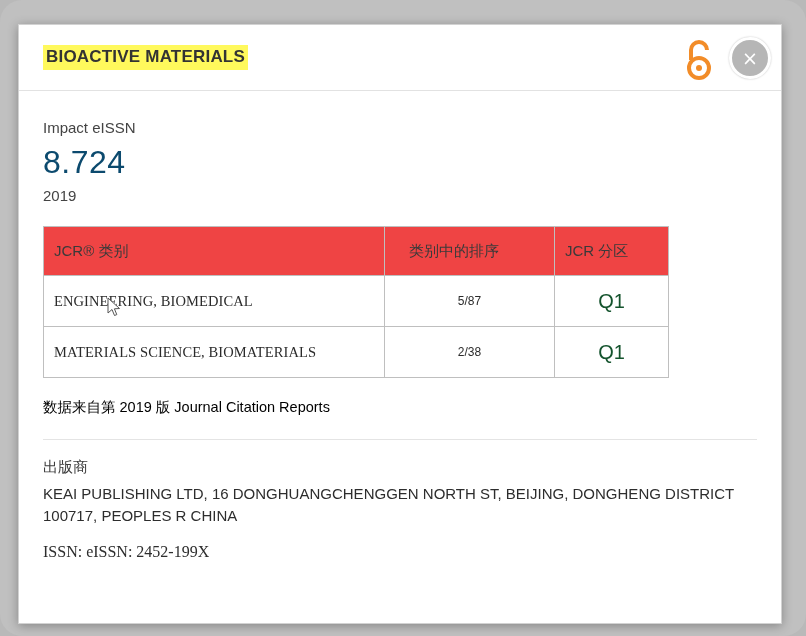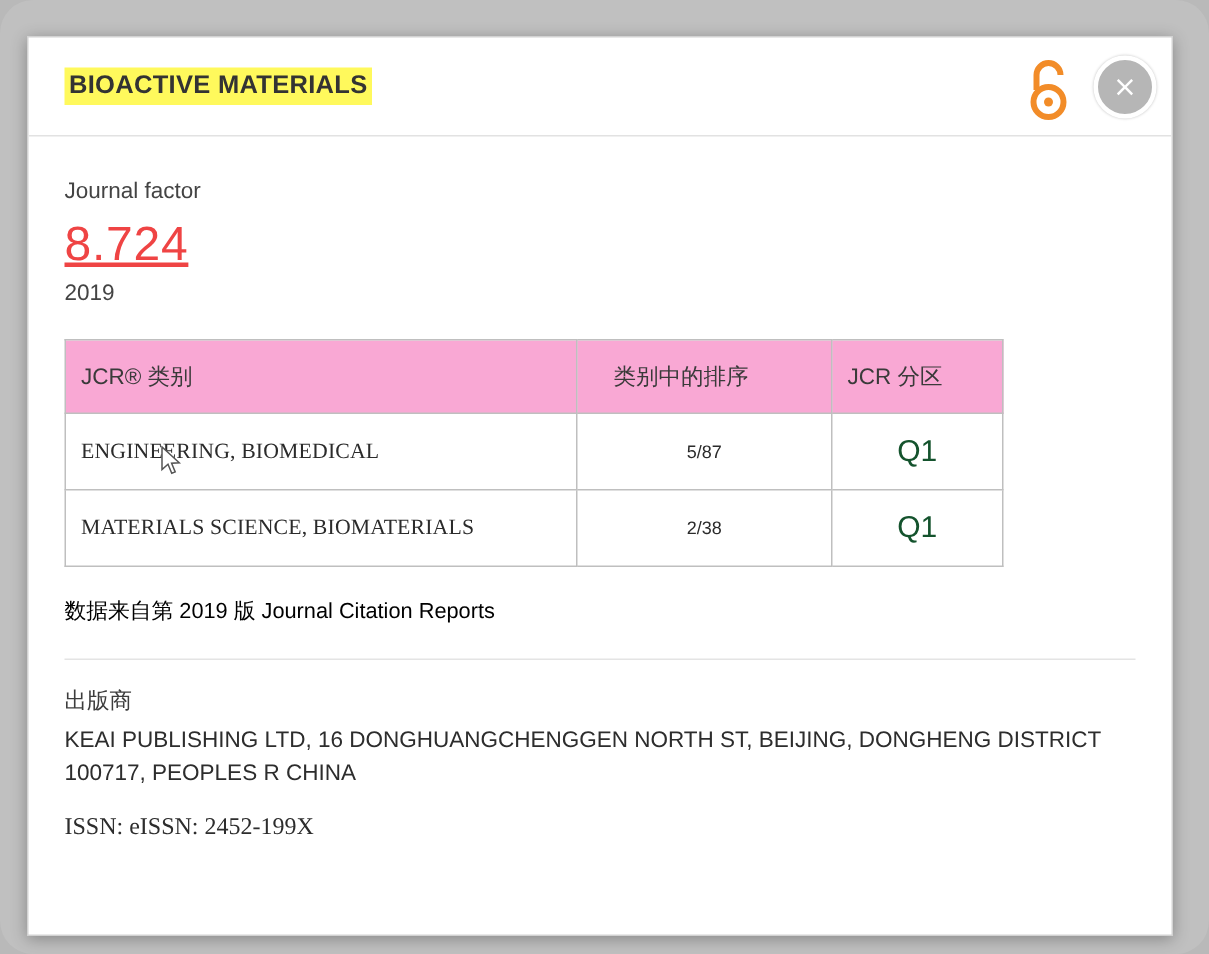--- a/index.html
+++ b/index.html
@@ -93,23 +93,22 @@
     padding: 0 24px;
   }
   .if-label {
     margin-top: 28px;
     font-size: 15px;
     color: #444444;
   }
   .if-value {
     margin-top: 8px;
     font-size: 32px;
-    color: #ef4444;
+    color: #0c4a6e;
     letter-spacing: 0.5px;
-    text-decoration: underline;
   }
   .if-year {
     margin-top: 6px;
     font-size: 15px;
     color: #444444;
   }
   .cursor {
     position: absolute;
     left: 88px;
     top: 178px;
@@ -121,21 +120,21 @@
     border-collapse: collapse;
     width: 578px;
     table-layout: fixed;
   }
   table.jcr th, table.jcr td {
     border: 1px solid #bfbfbf;
     padding: 0;
     vertical-align: middle;
   }
   table.jcr th {
-    background: #f9a8d4;
+    background: #ef4444;
     font-weight: normal;
     color: #3a3a3a;
     font-size: 15px;
     height: 48px;
   }
   table.jcr th.c0 { text-align: left; padding-left: 10px; width: 330px; }
   table.jcr th.c1 { text-align: left; padding-left: 24px; width: 145px; }
   table.jcr th.c2 { text-align: left; padding-left: 10px; width: 103px; }
   table.jcr td {
     height: 50px;
@@ -205,21 +204,21 @@
         </svg>
       </div>
 
       <div class="close-button">
         <span class="x">×</span>
       </div>
     </div>
 
     <div class="dialog-body">
 
-      <div class="if-label">Journal factor</div>
+      <div class="if-label">Impact eISSN</div>
       <div class="if-value">8.724</div>
       <div class="if-year">2019</div>
 
       <div class="cursor">
         <svg width="14" height="20" viewBox="0 0 14 20">
           <path d="M1 1 L1 16 L5 12.5 L7.5 18.5 L9.8 17.6 L7.4 11.8 L12.5 11.5 Z" fill="#ffffff" stroke="#555555" stroke-width="1"></path>
         </svg>
       </div>
 
       <table class="jcr">

